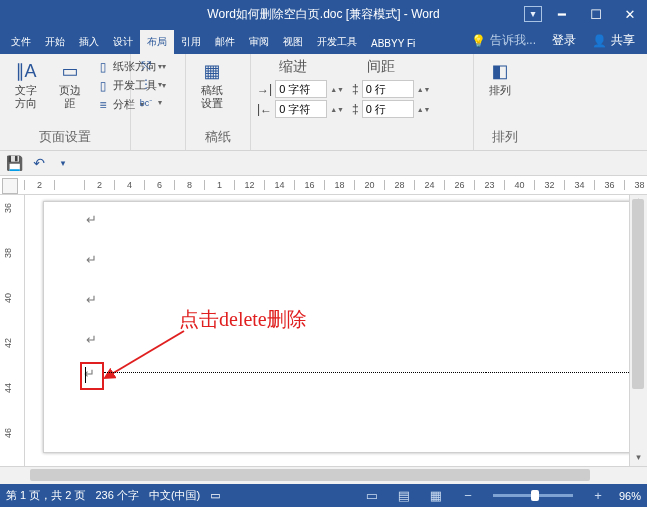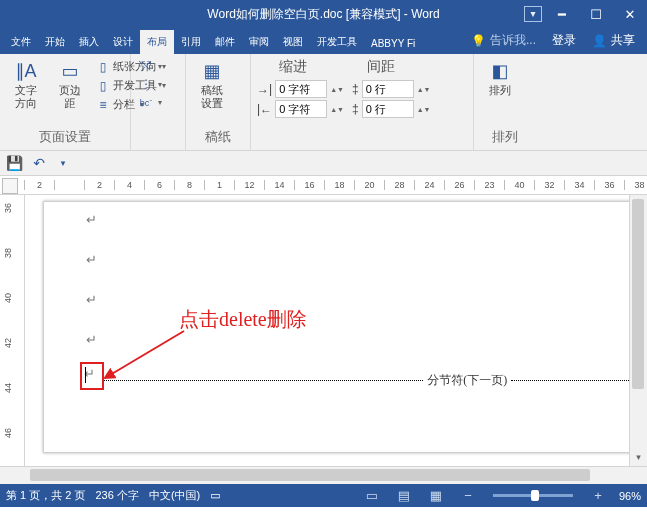--- a/index.html
+++ b/index.html
@@ -263,21 +263,20 @@
               <path d="M0,0 L6,3 L0,6 Z" fill="#e02020"></path>
             </marker>
           </defs>
         <line x1="82" y1="4" x2="8" y2="48" stroke="#e02020" stroke-width="2" marker-end="url(#ah)"></line>
       </svg>
       <div class="cursor-box">
           <div class="cursor-line"></div>
         </div>
       <div class="section-break">
         <div class="dots"></div>
-          <div class="txt">分节符(下一页)</div>
           <div class="dots" style="flex:.4"></div>
       </div>
     </div>
   </div>
   <div class="vscroll">
     <div class="ab" style="top:0">▴</div>
     <div class="thumb"></div>
     <div class="ab" style="bottom:0">▾</div>
   </div>
 </div>

